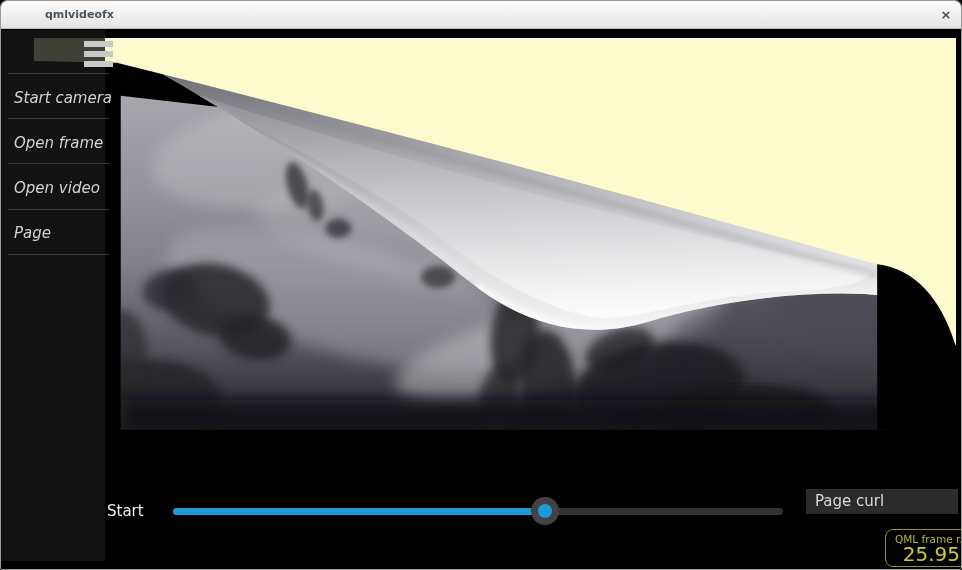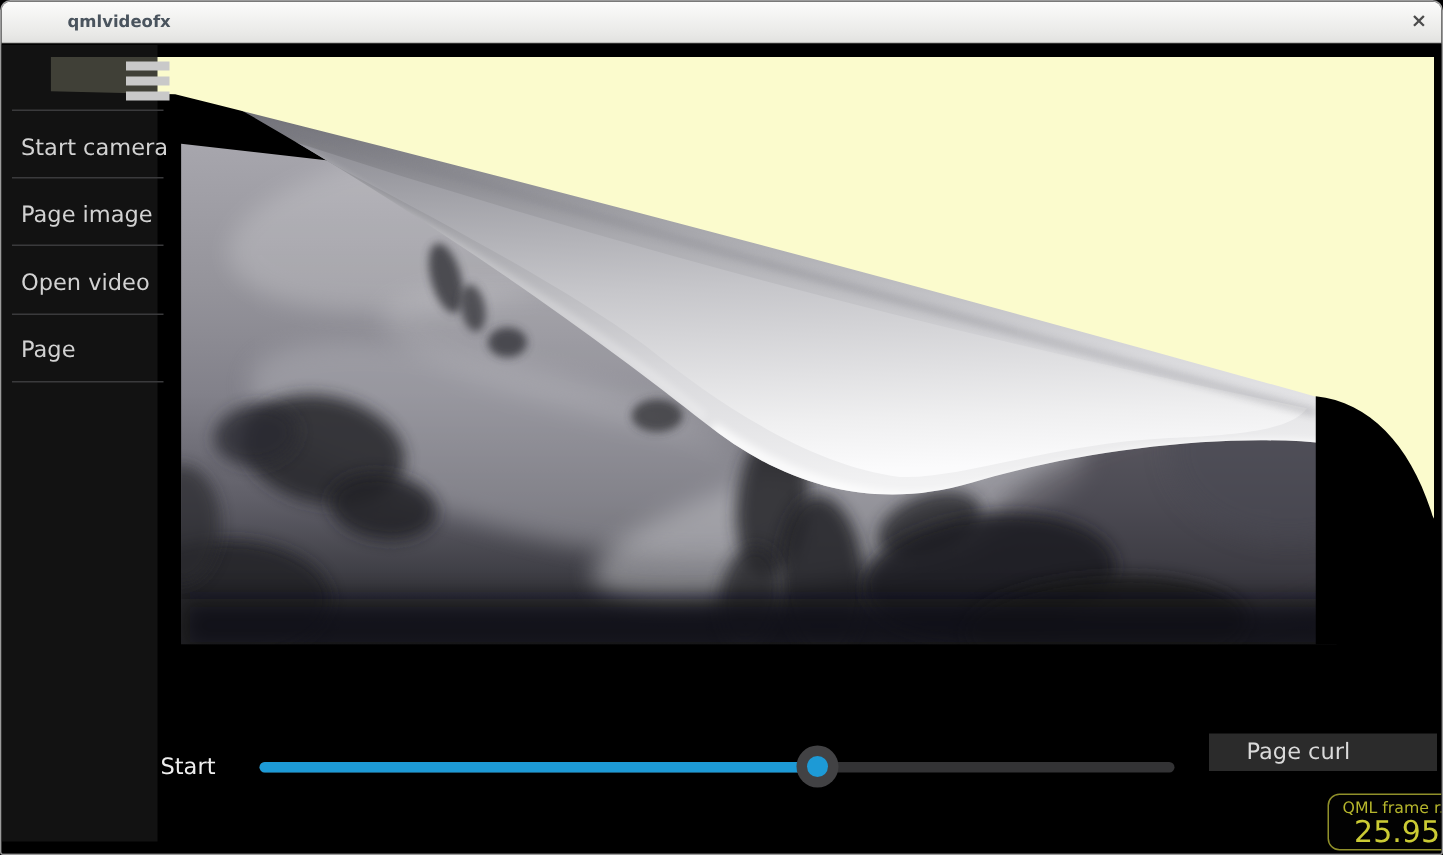--- a/index.html
+++ b/index.html
@@ -24,20 +24,21 @@
     position:absolute;right:6px;top:0;width:18px;height:28px;line-height:27px;
     text-align:center;font-size:13px;font-weight:bold;color:#4c4c4c;cursor:default;
   }
   
   .content{position:absolute;left:0;top:28px;right:0;bottom:0;background:#000;overflow:hidden;}
   .scene{position:absolute;left:0;top:0;width:100%;height:100%;display:block;}
   
   .sidebar{
     position:absolute;left:0;top:1px;width:104px;height:531px;
     background:rgba(22,22,22,0.82);
+    font-style:italic;
   }
   .hamburger{position:absolute;left:83px;top:11px;width:29px;}
   .hamburger i{display:block;height:6px;margin-bottom:4px;background:#c9c9c9;}
   .sidebar .sep{position:absolute;left:7px;width:101px;height:1px;background:#3a3a3c;}
   .menu-item{
     position:absolute;left:13px;height:22px;line-height:22px;
     font-size:15px;color:var(--color-sidebar_text,#d2d2d2);white-space:nowrap;cursor:default;
   }
   
   .extent-label{
@@ -57,21 +58,21 @@
     position:absolute;top:468px;width:28px;height:28px;border-radius:50%;
     left:calc(172px + 610px * var(--slider-fraction,0.61) - 14px);
     background:#424244;
   }
   .slider-handle .dot{
     position:absolute;left:7px;top:7px;width:14px;height:14px;border-radius:50%;
     background:var(--color-accent,#1d9ad6);
   }
   .effect-btn{
     position:absolute;left:805px;top:460px;width:152px;height:25px;line-height:25px;
-    background:#2b2b2b;color:#dadada;font-size:15px;padding-left:25px;cursor:default;
+    background:#2b2b2b;color:#dadada;font-size:15px;padding-left:9px;cursor:default;
   }
   .fps-box{
     position:absolute;left:884px;top:500px;width:95px;height:38px;
     border:1px solid #90902a;border-radius:8px;background:rgba(2,2,2,0.85);
   }
   .fps-label{
     margin-top:3px;padding-left:9px;font-size:10.5px;line-height:12px;
     color:var(--color-fps_label,#b6b62c);white-space:nowrap;
   }
   .fps-value{
@@ -176,21 +177,21 @@
 
     <div class="sidebar">
       <div class="hamburger">
         <i></i>
           <i></i>
           <i></i>
       </div>
       <div class="sep" style="top:43px"></div>
       <div class="menu-item" style="top:57px">Start camera</div>
       <div class="sep" style="top:88px"></div>
-      <div class="menu-item" style="top:102px">Page image</div>
+      <div class="menu-item" style="top:102px">Open frame</div>
       <div class="sep" style="top:133px"></div>
       <div class="menu-item" style="top:147px">Open video</div>
       <div class="sep" style="top:179px"></div>
       <div class="menu-item" style="top:192px">Page</div>
       <div class="sep" style="top:224px"></div>
     </div>
 
     <div class="extent-label">Start</div>
     <div class="slider-track"></div>
     <div class="slider-fill"></div>

